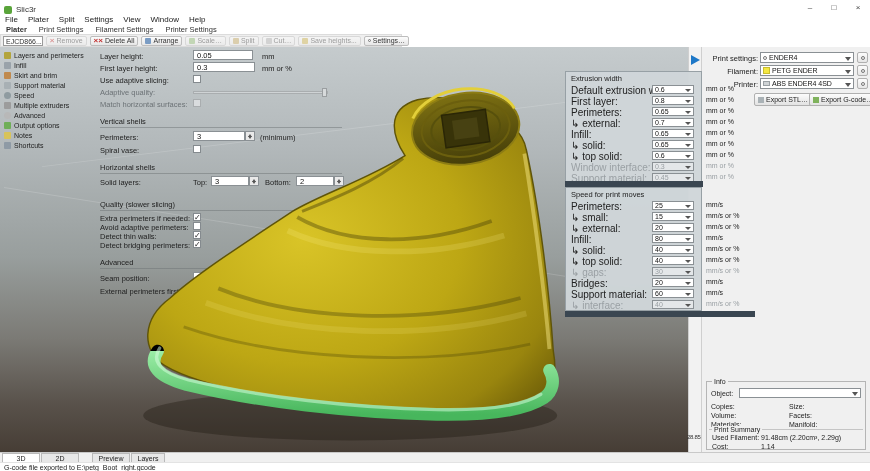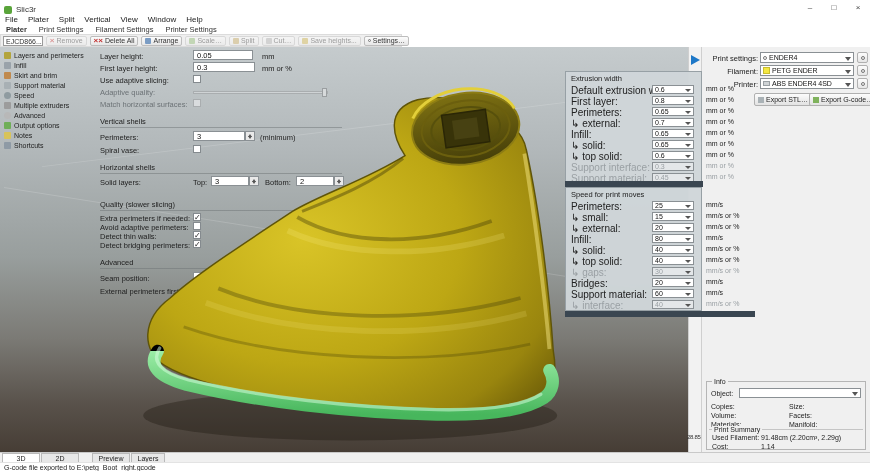--- a/index.html
+++ b/index.html
@@ -135,21 +135,21 @@
       <div class="win-btn">–</div>
       <div class="win-btn">□</div>
       <div class="win-btn">×</div>
     </div>
   </div>
 
   <div class="menubar">
     <span class="menu-item">File</span>
     <span class="menu-item">Plater</span>
     <span class="menu-item">Split</span>
-    <span class="menu-item">Vertical</span>
+    <span class="menu-item">Settings</span>
     <span class="menu-item">View</span>
     <span class="menu-item">Window</span>
     <span class="menu-item">Help</span>
   </div>
 
   <div class="tabbar">
     <span class="tab-item active">Plater</span>
     <span class="tab-item">Print Settings</span>
     <span class="tab-item">Filament Settings</span>
     <span class="tab-item">Printer Settings</span>
@@ -372,21 +372,21 @@
           <span class="plabel">↳ solid:</span>
           <div class="pcombo">0.65</div>
           <span class="punit">mm or %</span>
         </div>
       <div class="prow" style="top:79px">
           <span class="plabel">↳ top solid:</span>
           <div class="pcombo">0.6</div>
           <span class="punit">mm or %</span>
         </div>
       <div class="prow disabled" style="top:90px">
-          <span class="plabel">Support interface:</span>
+          <span class="plabel">Window interface:</span>
           <div class="pcombo">0.3</div>
           <span class="punit">mm or %</span>
         </div>
       <div class="prow disabled" style="top:101px">
           <span class="plabel">Support material:</span>
           <div class="pcombo">0.45</div>
           <span class="punit">mm or %</span>
         </div>
     </div>
     <div class="darkband" style="left:565px; top:134px; width:138px; height:6px"></div>

